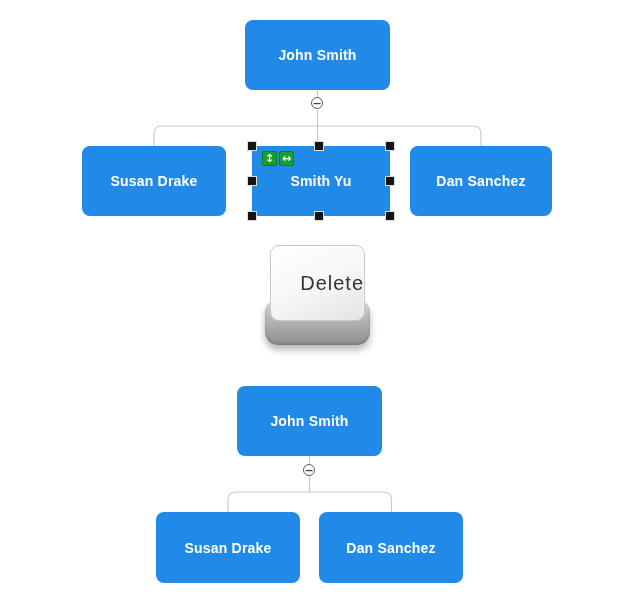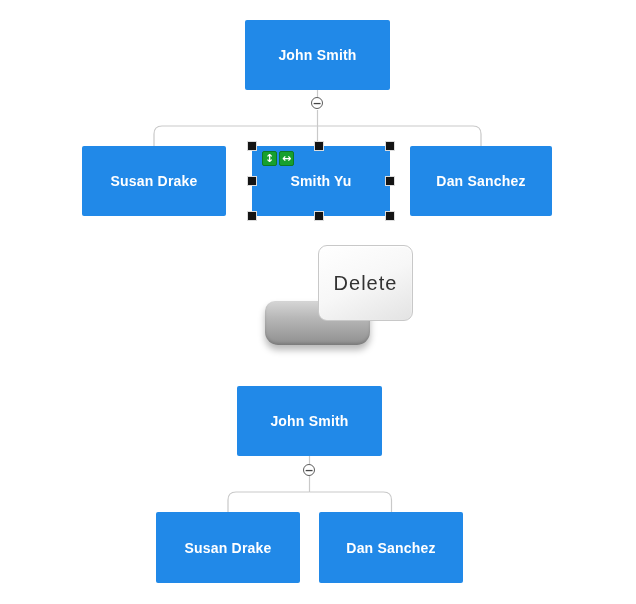--- a/index.html
+++ b/index.html
@@ -7,21 +7,21 @@
     position:relative;
     width:636px;height:604px;
     background:#ffffff;
     font-family:"Liberation Sans", sans-serif;
     overflow:hidden;
   }
   .connectors{position:absolute;left:0;top:0;z-index:1;}
   .node{
     position:absolute;z-index:2;
     background:#2189E8;
-    border-radius:2px;
+    border-radius:8px;
     display:flex;align-items:center;justify-content:center;
     color:#ffffff;font-size:14px;font-weight:700;letter-spacing:.2px;
     cursor:pointer;
   }
   .node.selected{border-radius:2px;}
   .collapse-btn{
     position:absolute;z-index:3;
     width:12px;height:12px;border-radius:50%;
     background:#ffffff;border:1.5px solid #5c5c5c;
     display:flex;align-items:center;justify-content:center;
@@ -52,23 +52,22 @@
   .key-base{
     position:absolute;left:0;top:56px;width:105px;height:44px;
     background:linear-gradient(180deg,#d6d6d6 0%,#b6b6b6 40%,#8f8f8f 100%);
     border-radius:10px 10px 13px 13px;
     box-shadow:0 5px 7px rgba(0,0,0,0.28), inset 0 -2px 3px rgba(0,0,0,0.15);
   }
   .key-cap{
     position:absolute;left:5px;top:0;width:95px;height:76px;
     background:linear-gradient(155deg,#ffffff 0%,#f7f7f7 50%,#e3e3e3 100%);
     border:1px solid #c8c8c8;border-radius:9px;box-sizing:border-box;
-    display:flex;align-items:center;justify-content:center;
+    display:flex;align-items:center;justify-content:flex-end;
     box-shadow:inset 0 1px 2px #ffffff;
-    margin-left:48px;
   }
   .key-cap span{
     color:#333333;font-size:20px;font-weight:400;letter-spacing:1px;
   }
 </style>
 </head>
 <body>
 
 <div class="canvas">
 

